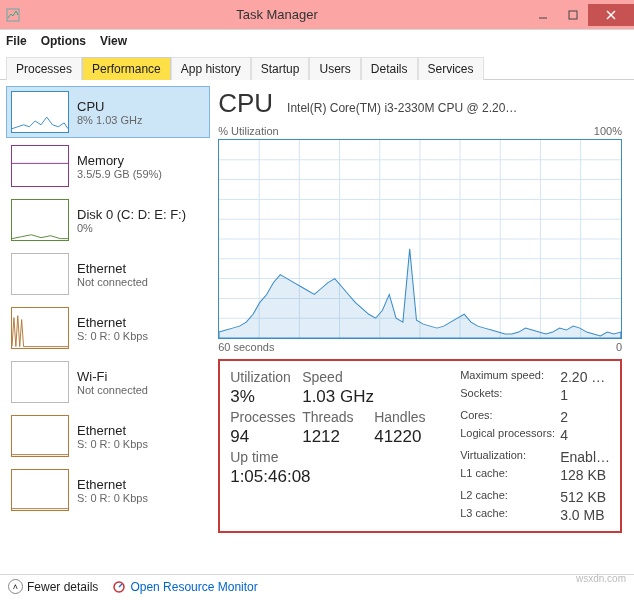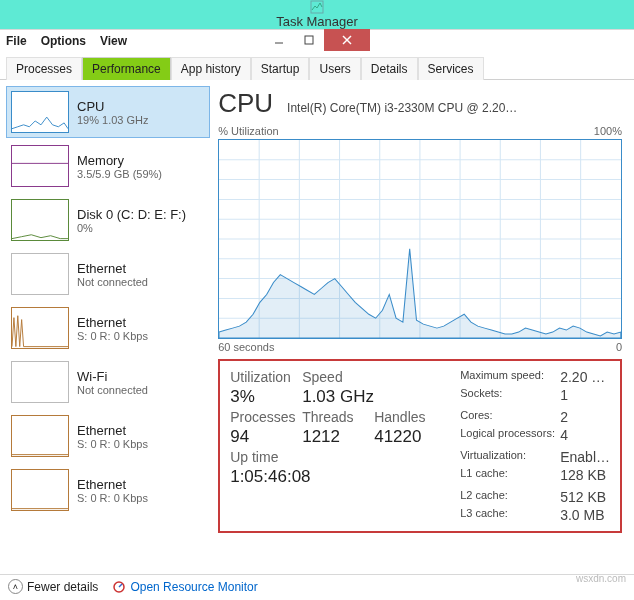--- a/index.html
+++ b/index.html
@@ -1,34 +1,34 @@
 <!DOCTYPE html>
 <html><head>
 <meta charset="utf-8">
 <style>
 * { box-sizing: border-box; margin: 0; padding: 0; font-family: "Segoe UI", Arial, sans-serif; }
 body { background: #fff; width: 634px; height: 600px; overflow: hidden; font-size: 12px; color: #222; }
 
 
-.titlebar { height: 30px; background: #5eead4; border-bottom: 1px solid #d8d8d8; display: flex; align-items: center; justify-content: space-between; flex-direction: column; }
+.titlebar { height: 30px; background: #fca5a5; border-bottom: 1px solid #d8d8d8; display: flex; align-items: center; justify-content: space-between; }
 .titlebar-title { flex: 1; text-align: center; font-size: 13px; color: #333; }
 .titlebar-icon { width: 26px; height: 30px; display: flex; align-items: center; justify-content: center; }
 .titlebar-buttons { display: flex; }
 .tbtn { width: 30px; height: 22px; display: flex; align-items: center; justify-content: center; font-size: 12px; }
 .tbtn.close { background: #c75252; color: #fff; width: 46px; }
 .tbtn.close svg { stroke: #fff; }
 
 
 .menubar { display: flex; height: 22px; align-items: center; padding: 0 6px; gap: 14px; font-size: 12px; font-weight: bold; }
 .menu-item { cursor: default; }
 
 
 .tabstrip { display: flex; padding: 4px 6px 0 6px; border-bottom: 1px solid #d0d0d0; gap: 0; font-size: 12px; }
 .tab { padding: 4px 9px; border: 1px solid transparent; border-bottom: none; position: relative; top: 1px; background: #fff; cursor: default; }
-.tab.active { border-color: #d0d0d0; background: #84cc16; z-index: 2; }
+.tab.active { border-color: #d0d0d0; background: #fde047; z-index: 2; }
 .tab:not(.active) { border-color: #e0e0e0; background: #f7f7f7; }
 
 
 .main { display: flex; height: 494px; }
 .sidebar { width: 228px; background: #fff; overflow: hidden; display: flex; }
 .sidewrap { flex: 1; overflow-y: auto; padding: 6px 0 0 6px; }
 .sidewrap::-webkit-scrollbar { width: 14px; }
 .sidewrap::-webkit-scrollbar-track { background: #f0f0f0; }
 .sidewrap::-webkit-scrollbar-thumb { background: #c8c8c8; }
 
@@ -116,21 +116,21 @@
   <div class="sidebar">
     <div class="sidewrap" id="sidewrap">
         <div class="side-item selected">
           <div class="mini-graph" style="border-color: rgb(58, 140, 201);">
             <svg viewBox="0 0 58 42">
               <polyline points="0,38 6,36 12,34 18,36 24,30 30,34 36,26 42,34 48,36 54,32 58,38" fill="none" stroke="#3a8cc9" stroke-width="1"></polyline>
             </svg>
           </div>
           <div class="side-text">
             <div class="side-title">CPU</div>
-            <div class="side-sub">19% 1.03 GHz</div>
+            <div class="side-sub">8% 1.03 GHz</div>
           </div>
         </div>
         <div class="side-item">
           <div class="mini-graph" style="border-color: rgb(138, 58, 140);">
             <svg viewBox="0 0 58 42">
               <polyline points="0,18 58,18" fill="none" stroke="#8a3a8c" stroke-width="1"></polyline>
             </svg>
           </div>
           <div class="side-text">
             <div class="side-title">Memory</div>

